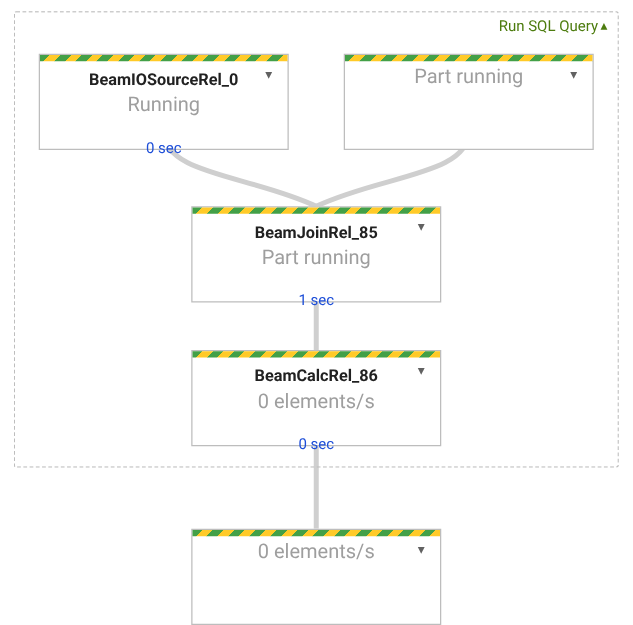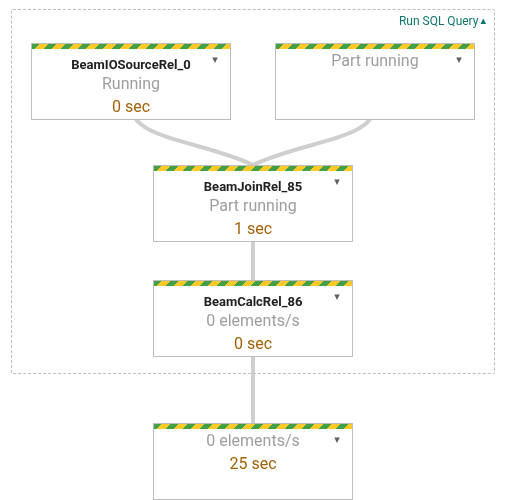--- a/index.html
+++ b/index.html
@@ -27,21 +27,21 @@
   .group-box {
     position: absolute;
     border: 1px dashed #bdbdbd;
     border-radius: 2px;
   }
   .group-label {
     position: absolute;
     right: 8px;
     top: 4px;
     font-size: 12px;
-    color: #0f766e;
+    color: #4d7c0f;
     display: flex;
     align-items: center;
     gap: 2px;
     cursor: pointer;
   }
   .group-label .chev { font-size: 11px; position: relative; top: -1px;}
   .node {
     position: absolute;
     background: #fff;
     border: 1px solid #bdbdbd;
@@ -61,23 +61,23 @@
     font-weight: 700;
     color: #212121;
     padding-top: 8px;
   }
   .node .status {
     font-size: 16px;
     color: #9e9e9e;
     margin-top: 2px;
   }
   .node .meta {
-    font-size: 16px;
-    color: #a16207;
-    margin-top: 4px;
+    font-size: 12px;
+    color: #1d4ed8;
+    margin-top: 18px;
     padding-bottom: 8px;
   }
   .node .expand {
     position: absolute;
     top: 9px;
     right: 9px;
     width: 12px;
     height: 12px;
     color: #616161;
     font-size: 11px;
@@ -137,17 +137,16 @@
     <div class="stripe"></div>
     <div class="title">BeamCalcRel_86</div>
     <div class="status">0 elements/s</div>
     <div class="meta">0 sec</div>
     <div class="expand">▾</div>
   </div>
 
   <div class="node taller" style="left:153px; top:423px;">
     <div class="stripe"></div>
     <div class="status">0 elements/s</div>
-    <div class="meta">25 sec</div>
     <div class="expand">▾</div>
   </div>
 
 </div>
 
 </body></html>

